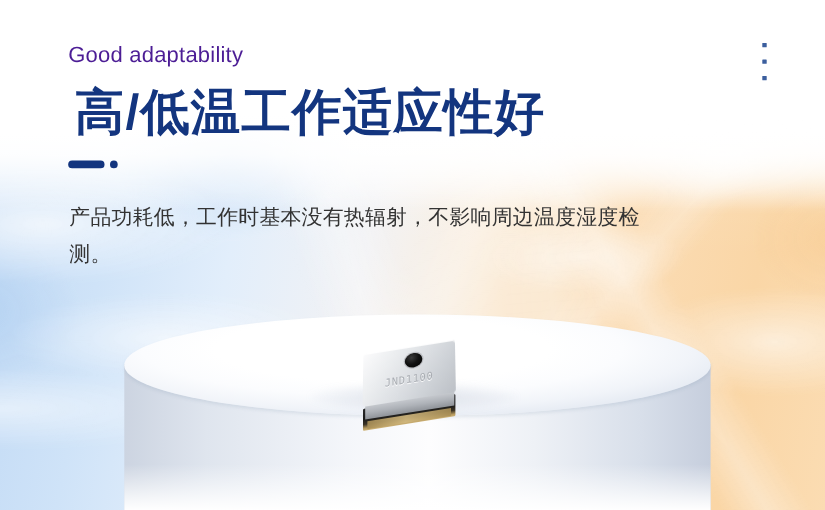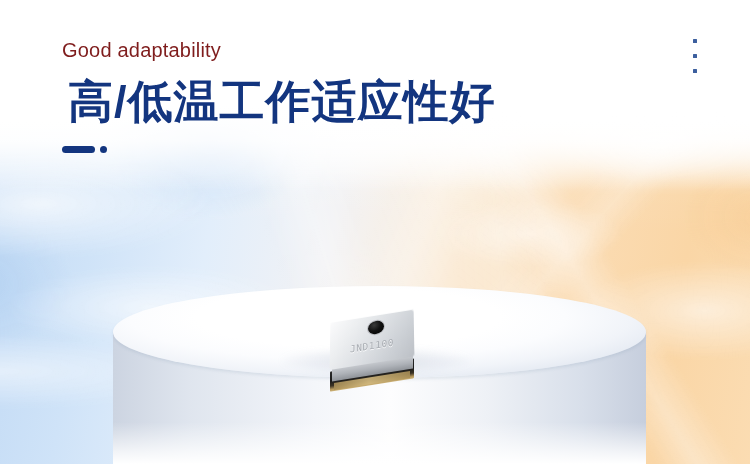--- a/index.html
+++ b/index.html
@@ -97,21 +97,21 @@
     pointer-events: none;
   }
 
   
   .eyebrow {
     position: absolute;
     left: 62px;
     top: 39px;
     font-size: 20px;
     letter-spacing: 0.2px;
-    color: #7f1d1d;
+    color: #4c1d95;
     white-space: nowrap;
   }
   .headline {
     position: absolute;
     left: 68px;
     top: 78px;
     font-size: 45px;
     font-weight: 700;
     letter-spacing: 1px;
     color: #13357f;
@@ -337,20 +337,21 @@
   </div>
 
   <div class="eyebrow">Good adaptability</div>
   <div class="headline">高/低温工作适应性好</div>
 
   <div class="rule-wrap">
     <div class="rule-bar"></div>
     <div class="rule-dot"></div>
   </div>
 
+  <div class="body-copy">产品功耗低，工作时基本没有热辐射，不影响周边温度湿度检测。</div>
 
   <div class="kebab">
     <span></span>
     <span></span>
     <span></span>
   </div>
 
 </div>
 
 </body></html>

